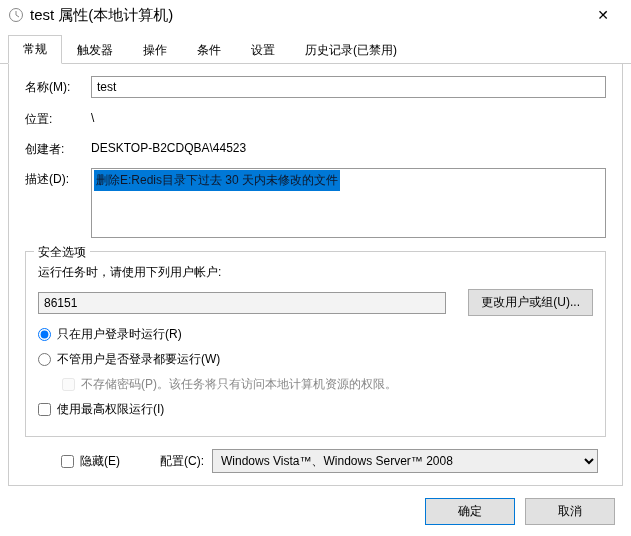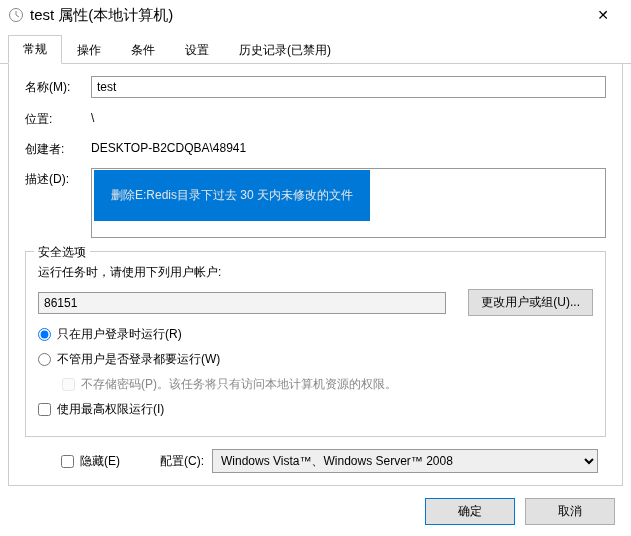--- a/index.html
+++ b/index.html
@@ -102,23 +102,23 @@
     }
     .desc-wrap {
       position: relative;
       width: 100%;
     }
     .desc-text-sel {
       position: absolute;
       top: 2px;
       left: 3px;
       background: #0078d7;
-      color: #e5e5e5;
-      font-size: 12px;
-      padding: 17px;
+      color: #0f172a;
+      font-size: 12px;
+      padding: 2px;
       pointer-events: none;
     }
     .fieldset {
       border: 1px solid #ccc;
       padding: 12px 12px 10px 12px;
       position: relative;
     }
     .fieldset .legend {
       position: absolute;
       top: -8px;
@@ -208,20 +208,21 @@
       <circle cx="8" cy="8" r="6.5" fill="none" stroke="#888" stroke-width="1"></circle>
       <path d="M8 4 L8 8 L11 10" fill="none" stroke="#888" stroke-width="1"></path>
     </svg>
   </span>
   <span class="title">test 属性(本地计算机)</span>
   <span class="close-btn">✕</span>
 </div>
 
 <div class="tabs">
   <div class="tab active">常规</div>
+  <div class="tab">触发器</div>
   <div class="tab">操作</div>
   <div class="tab">条件</div>
   <div class="tab">设置</div>
   <div class="tab">历史记录(已禁用)</div>
 </div>
 
 <div class="content">
 
   <div class="row">
     <div class="lbl">名称(M):</div>
@@ -230,21 +231,21 @@
     </div>
   </div>
 
   <div class="row">
     <div class="lbl">位置:</div>
     <div class="val static-text">\</div>
   </div>
 
   <div class="row">
     <div class="lbl">创建者:</div>
-    <div class="val static-text">DESKTOP-B2CDQBA\48941</div>
+    <div class="val static-text">DESKTOP-B2CDQBA\44523</div>
   </div>
 
   <div class="row">
     <div class="lbl">描述(D):</div>
     <div class="val">
       <div class="desc-wrap">
         <textarea class="desc" style=""></textarea>
         <span class="desc-text-sel">删除E:Redis目录下过去 30 天内未修改的文件</span>
       </div>
     </div>

